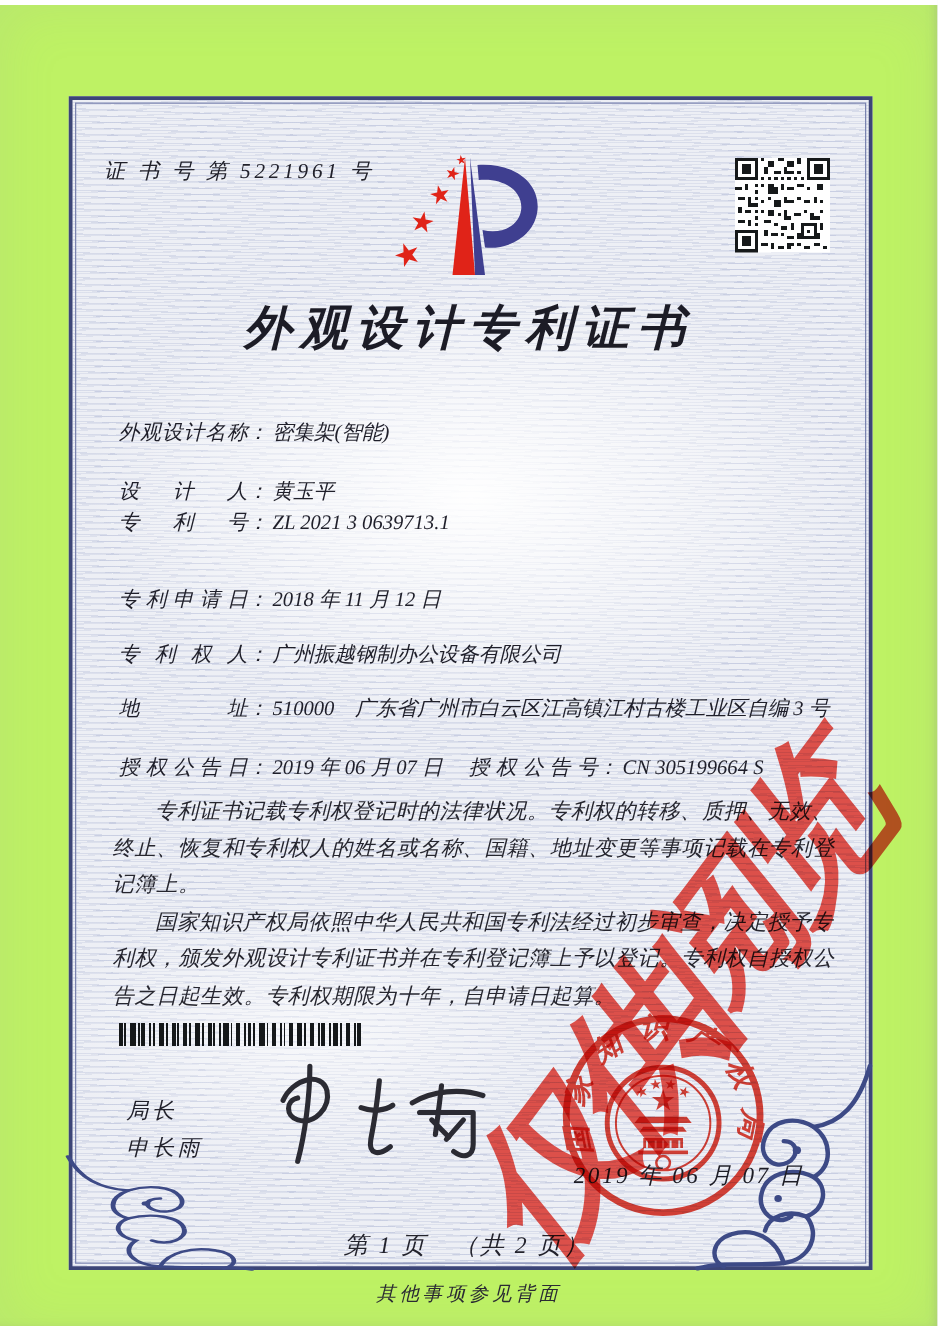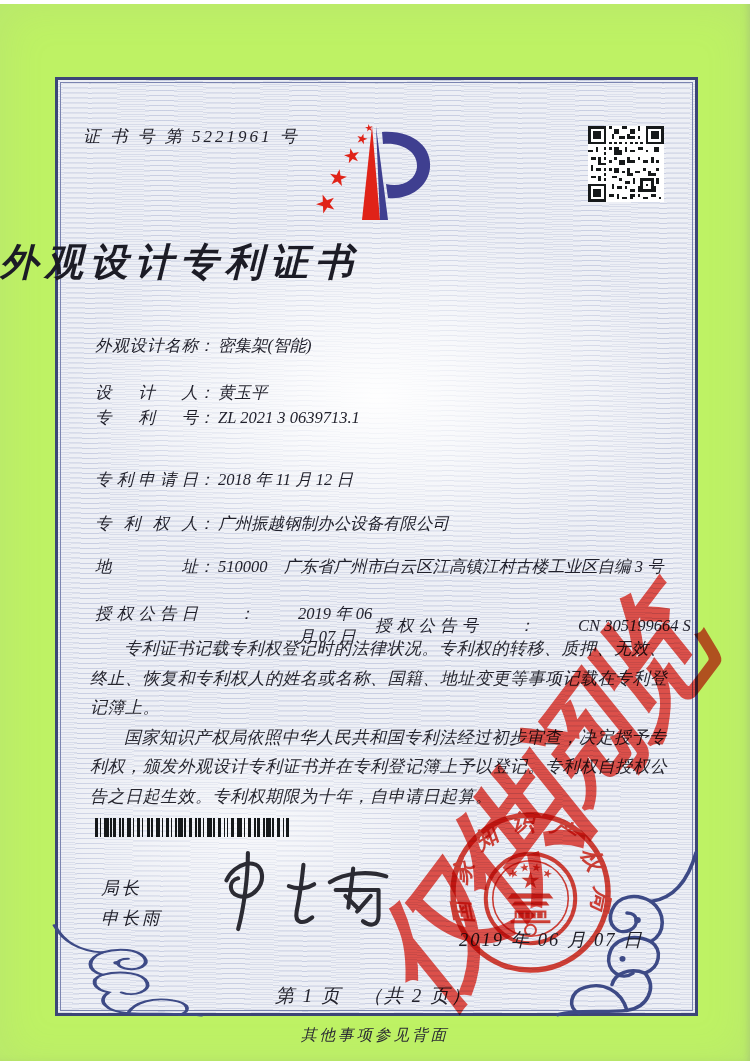--- a/index.html
+++ b/index.html
@@ -28,34 +28,34 @@
   .frame::before{
     content:""; position:absolute; inset:2px; border:1px solid var(--navy-light);
   }
   .cert-no{
     position:absolute; left:83px; top:121px; font-size:17px; letter-spacing:3px;
     color:#20202a; z-index:2;
   }
   .logo{ position:absolute; left:310px; top:116px; width:130px; height:104px; z-index:2; }
   .qr{ position:absolute; left:588px; top:122px; width:76px; height:76px; z-index:2; }
   .title{
-    position:absolute; left:0; right:0; top:233px; margin:0; 
+    position:absolute; left:0; right:0; top:233px; margin:0; text-align:center;
     font-size:38px; font-weight:bold; letter-spacing:7px; color:#1c1c26; z-index:2;
   }
   .field{
-    position:absolute; left:95px; width:570px; display:flex; align-items:center;
+    position:absolute; left:95px; width:570px; display:flex; align-items:flex-end;
     font-size:16.5px; line-height:23px; color:#1f1f2a; z-index:2;
   }
   .flabel{
     display:inline-block; width:103px; flex:none;
     text-align:justify; text-align-last:justify;
   }
   .fcolon{ flex:none; width:20px; }
   .fvalue{ flex:1; max-width:468px; }
-  .pair{ display:flex; flex:none;gap:40px; }
+  .pair{ display:flex; flex:none; }
   .pair.first{ width:280px; }
   .paras{
     position:absolute; left:90px; top:630px; width:578px; z-index:2;
     font-size:17px; line-height:29.5px; color:#26262f; letter-spacing:.5px;
   }
   .paras p{ margin:0; text-indent:2em; }
   .barcode{ position:absolute; left:95px; top:814px; width:197px; height:19px; z-index:2; }
   .director{
     position:absolute; left:101px; top:869px; z-index:2;
     font-size:17.5px; line-height:30px; letter-spacing:3px; color:#22222c;

